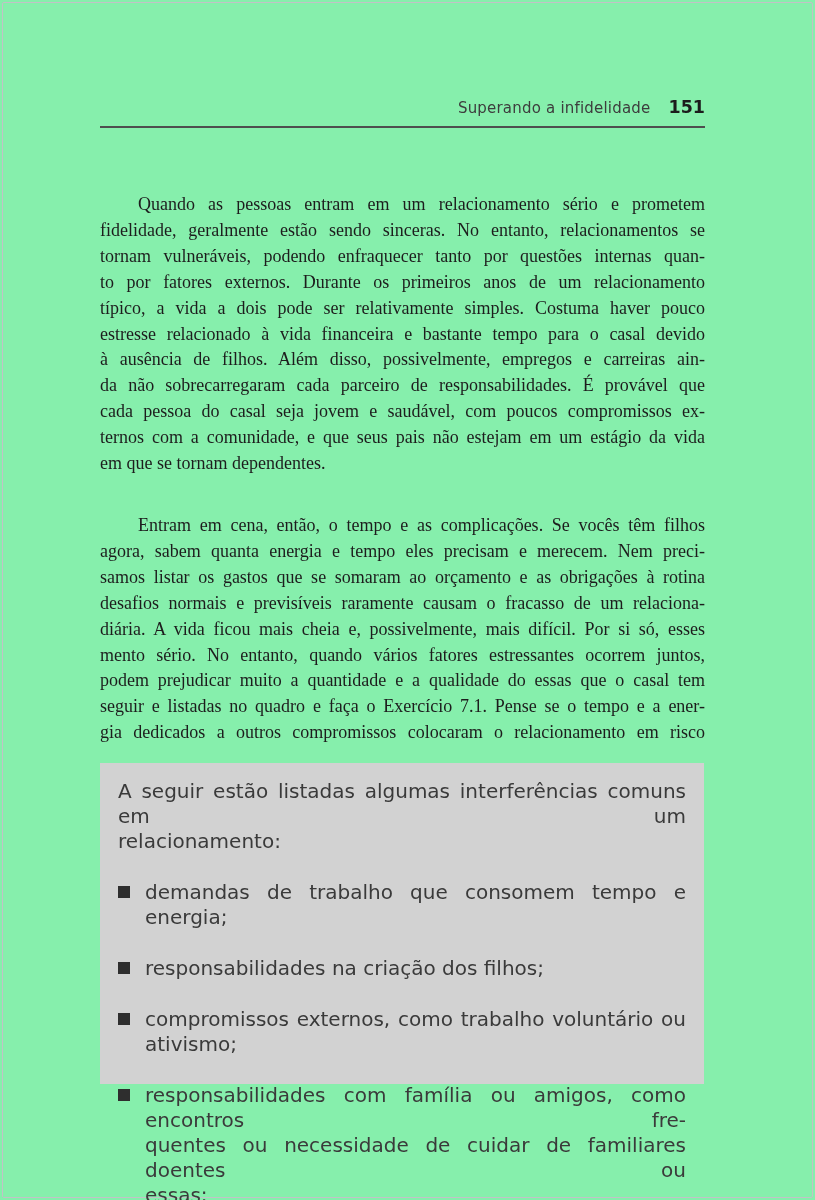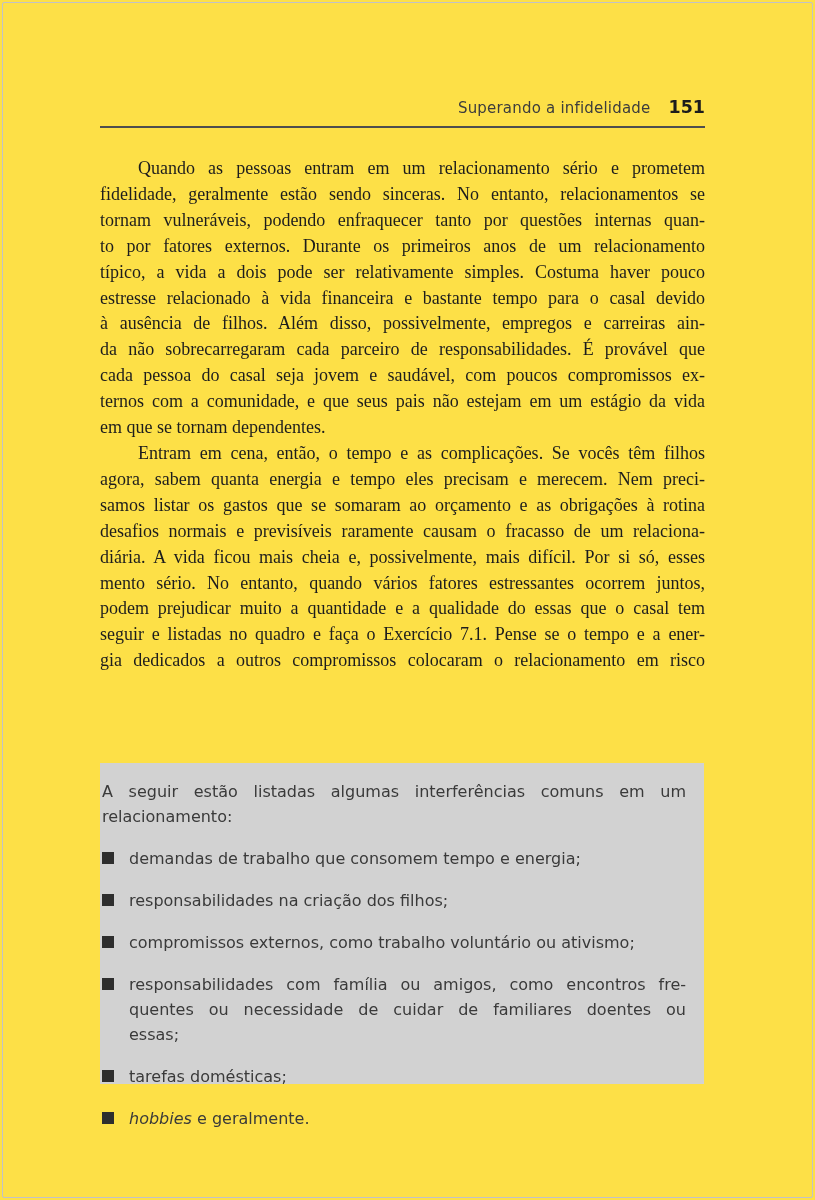--- a/index.html
+++ b/index.html
@@ -1,20 +1,20 @@
 <!DOCTYPE html>
 <html lang="pt"><head>
 <meta charset="utf-8">
 <style>
   html, body { margin: 0; padding: 0; background: #ffffff; }
   .page {
     position: relative;
     width: 815px;
     height: 1200px;
-    background: #fde047;
+    background: #86efac;
     overflow: hidden;
     font-family: "Liberation Serif", serif;
   }
   .page-frame {
     position: absolute;
     inset: 2px;
     border: 1px solid #c2c2c6;
     border-radius: 2px;
     pointer-events: none;
   }
@@ -52,39 +52,39 @@
     position: absolute;
     left: 100px;
     width: 605px;
     top: 156px;
     font-size: 18px;
     line-height: 25.9px;
     color: #1d1d1d;
   }
   .line { text-align: justify; }
   .jl { text-align-last: justify; }
-  .indent { padding-left: 38px; }
+  .indent { padding-left: 38px; margin-top: 36px; }
   
   .callout {
     position: absolute;
     left: 100px;
     top: 763px;
     width: 604px;
     height: 321px;
     box-sizing: border-box;
     background: #d2d2d2;
-    padding: 16px 18px 0 2px;
+    padding: 16px 18px 0 18px;
     font-family: "DejaVu Sans", sans-serif;
-    font-size: 16px;
+    font-size: 20px;
     line-height: 25px;
     color: #3a3a3a;
   }
   .bullet {
     display: flex;
-    margin-top: 17px;
+    margin-top: 26px;
   }
   .bullet-marker {
     flex: 0 0 27px;
     padding-top: 6px;
   }
   .bullet-marker .sq {
     display: block;
     width: 12px;
     height: 12px;
     background: #2e2e2e;

